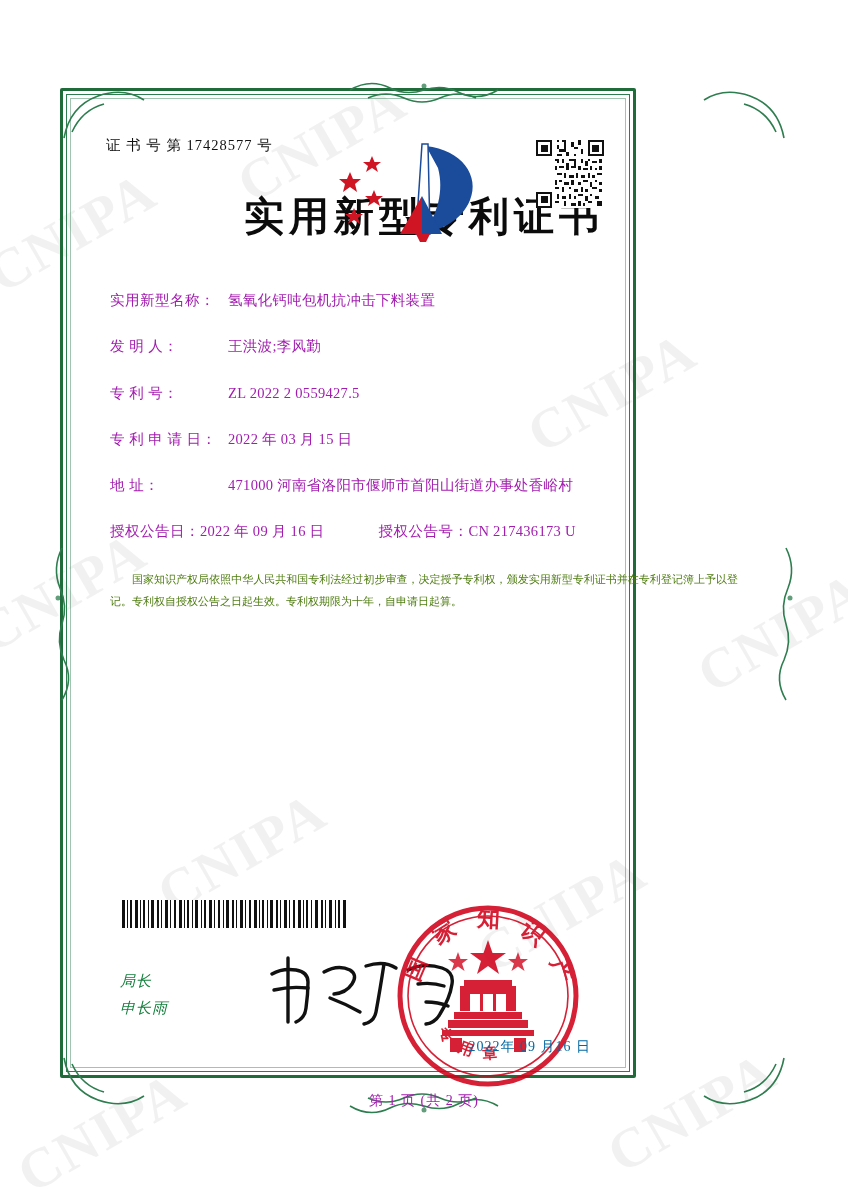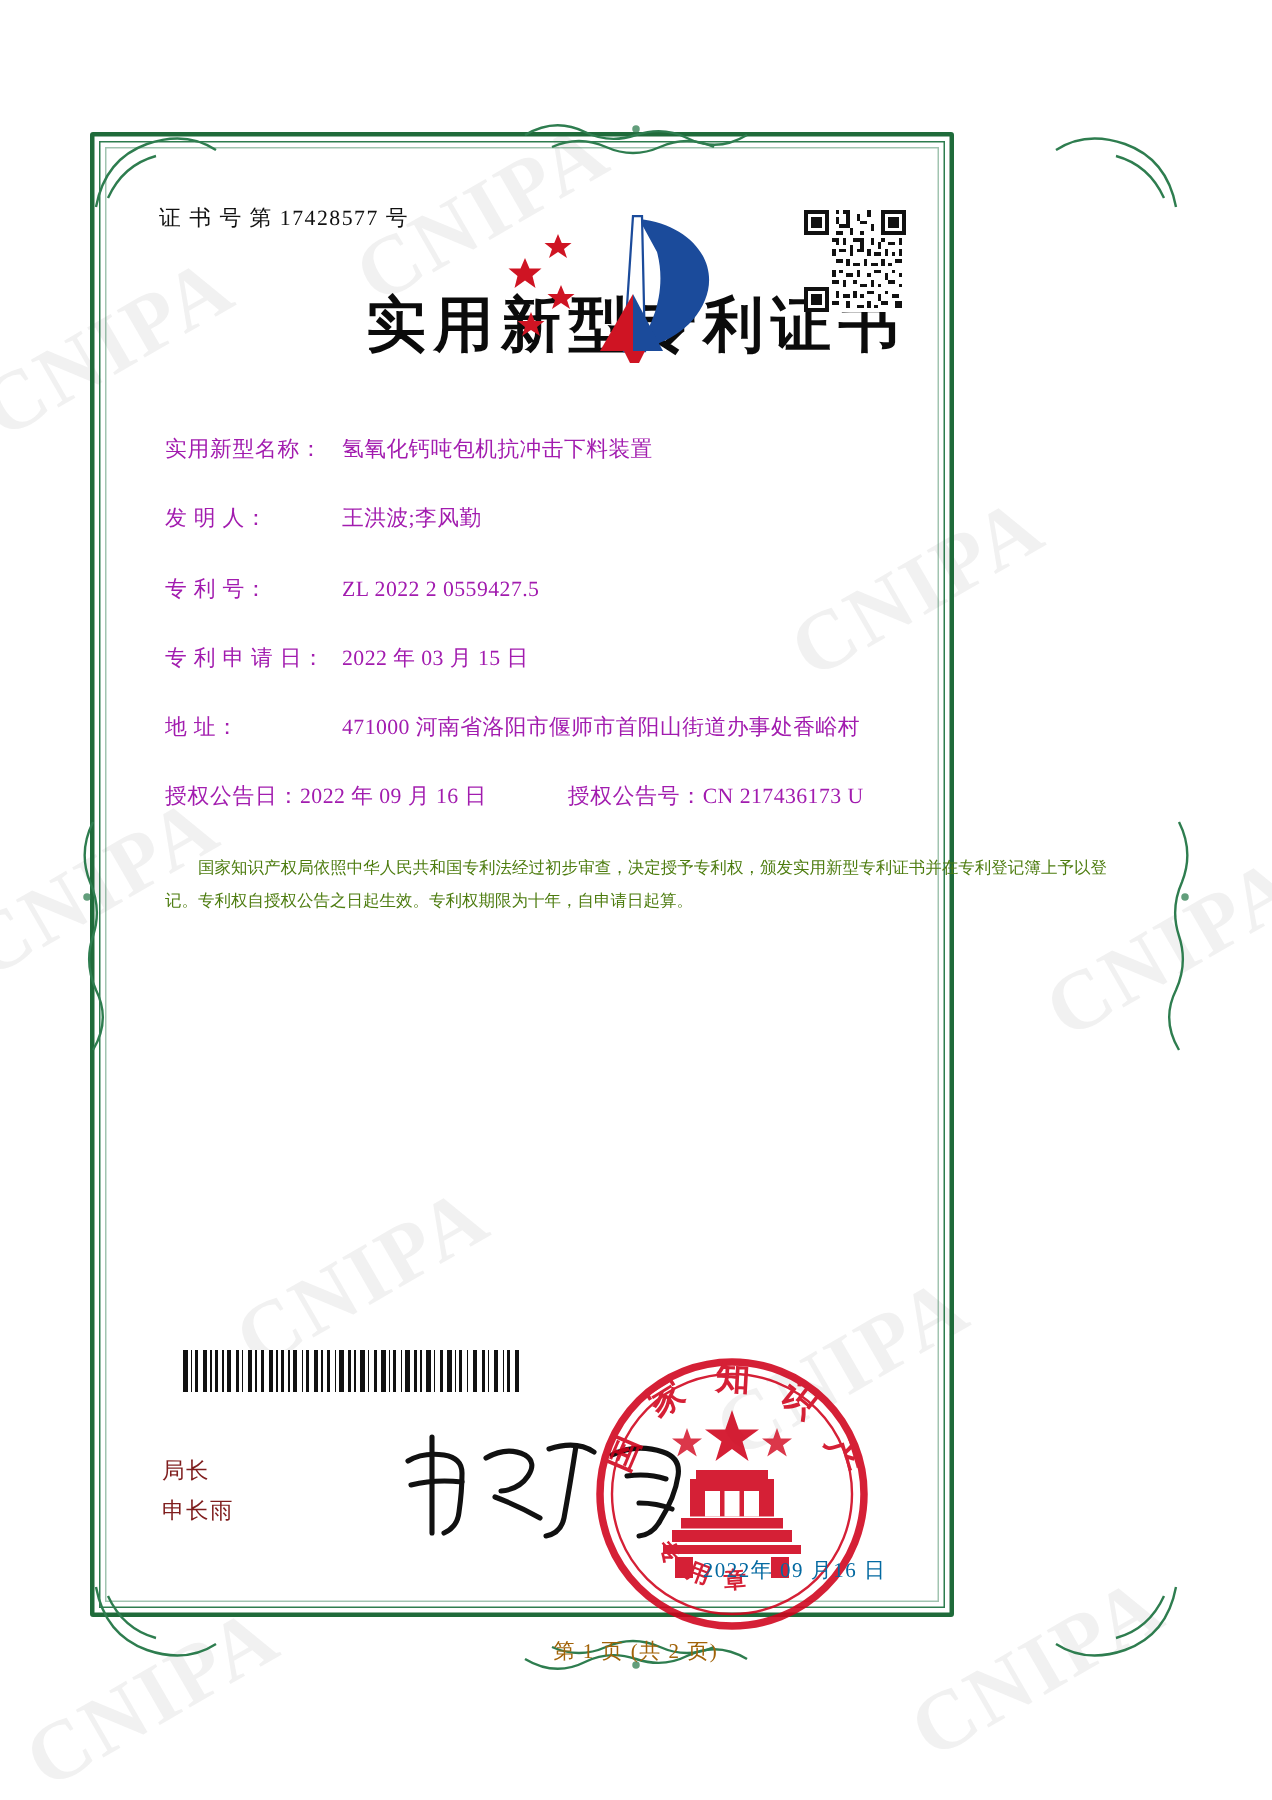--- a/index.html
+++ b/index.html
@@ -163,27 +163,28 @@
     left: 120px;
     top: 900px;
     width: 230px;
     height: 28px;
     z-index: 5;
   }
 
   
   .sign-block {
     position: absolute;
-    left: 108px;
+    left: 120px;
     top: 968px;
     z-index: 5;
     font-size: 15px;
     line-height: 1.8;
-    color: #7f1d1d;
+    color: #15803d;
     letter-spacing: 1px;
+    font-style: italic;
   }
   .sign-script {
     position: absolute;
     left: 258px;
     top: 950px;
     z-index: 5;
     width: 210px;
     height: 80px;
   }
 
@@ -206,21 +207,21 @@
     letter-spacing: 1px;
   }
 
   .page-no {
     position: absolute;
     left: 0;
     top: 1092px;
     width: 848px;
     text-align: center;
     font-size: 14px;
-    color: #a16207;
+    color: #a21caf;
     z-index: 5;
     letter-spacing: 1px;
   }
   .footer-note {
     position: absolute;
     left: 0;
     top: 1146px;
     width: 848px;
     text-align: center;
     font-size: 15px;

